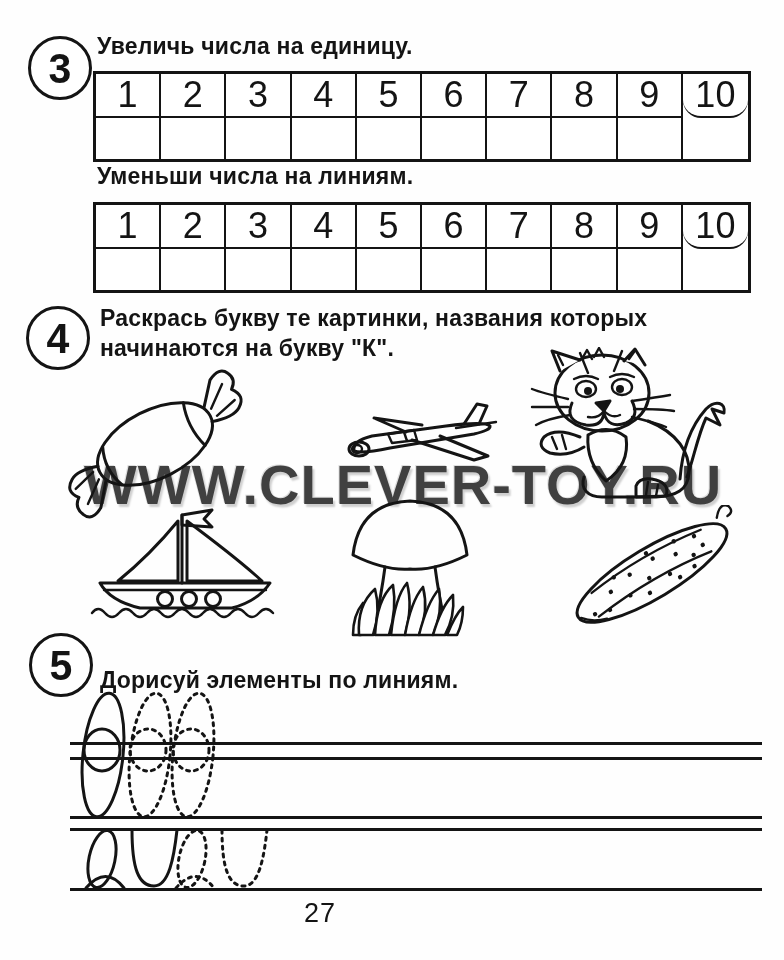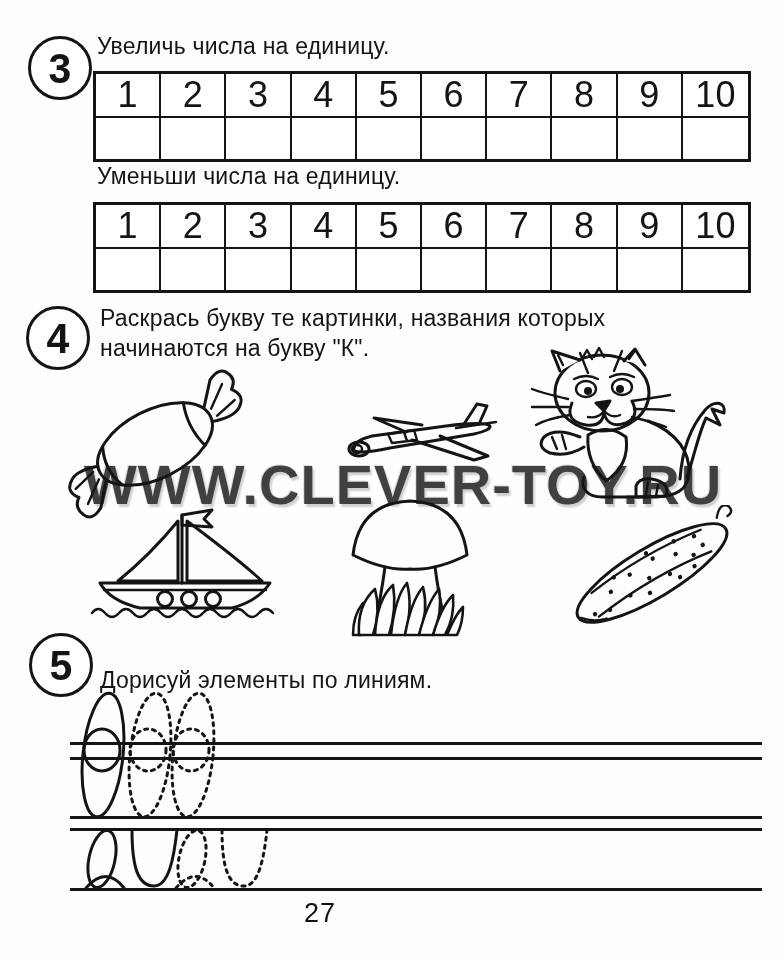--- a/index.html
+++ b/index.html
@@ -4,29 +4,29 @@
 <style>
   html,body{margin:0;padding:0;}
   body{background:#888;font-family:"Liberation Sans",sans-serif;}
   #page{position:relative;width:784px;height:960px;background:#fefefe;overflow:hidden;color:#141414;margin:0 auto;}
 
   
   .badge{position:absolute;width:58px;height:58px;border:3.5px solid #141414;border-radius:50%;
          display:flex;align-items:center;justify-content:center;background:#fff;z-index:3;}
   .badge span{font-size:41px;font-weight:700;transform:scaleY(1.05);}
 
-  .instr{position:absolute;font-size:23px;font-weight:400;letter-spacing:.2px;z-index:3;white-space:nowrap;}
+  .instr{position:absolute;font-size:23px;font-weight:700;letter-spacing:.2px;z-index:3;white-space:nowrap;}
 
   
   .num-table{position:absolute;left:93px;width:652px;display:grid;
              grid-template-columns:repeat(10,1fr);grid-template-rows:44px 41px;
              border:3px solid #141414;background:#fff;z-index:3;}
   .nc{display:flex;align-items:center;justify-content:center;font-size:36px;
       border-right:2px solid #141414;border-bottom:2.5px solid #141414;}
-  .nc:nth-child(10){border-right:none;}
+  .nc:nth-child(10){border-right:none;border-radius:18px;}
   .ec{border-right:2px solid #141414;}
   .ec:nth-last-child(1){border-right:none;}
 
   
   .watermark{position:absolute;left:84px;top:452px;z-index:1;font-size:56px;font-weight:700;
              letter-spacing:1px;color:#404040;white-space:nowrap;
              text-shadow:-1px -1px 0 #dedede, 2px 3px 2px #cfcfcf;}
 
   .pic{position:absolute;z-index:2;}
   .pic svg{display:block;}
@@ -67,21 +67,21 @@
     <div class="ec"></div>
     <div class="ec"></div>
     <div class="ec"></div>
     <div class="ec"></div>
     <div class="ec"></div>
     <div class="ec"></div>
     <div class="ec"></div>
     <div class="ec"></div>
   </div>
 
-  <div class="instr" style="left:97px;top:163px;">Уменьши числа на единицу.</div>
+  <div class="instr" style="left:97px;top:163px;">Уменьши числа на линиям.</div>
 
   <div class="num-table" style="top:202px;">
     <div class="nc">1</div>
     <div class="nc">2</div>
     <div class="nc">3</div>
     <div class="nc">4</div>
     <div class="nc">5</div>
     <div class="nc">6</div>
     <div class="nc">7</div>
     <div class="nc">8</div>

